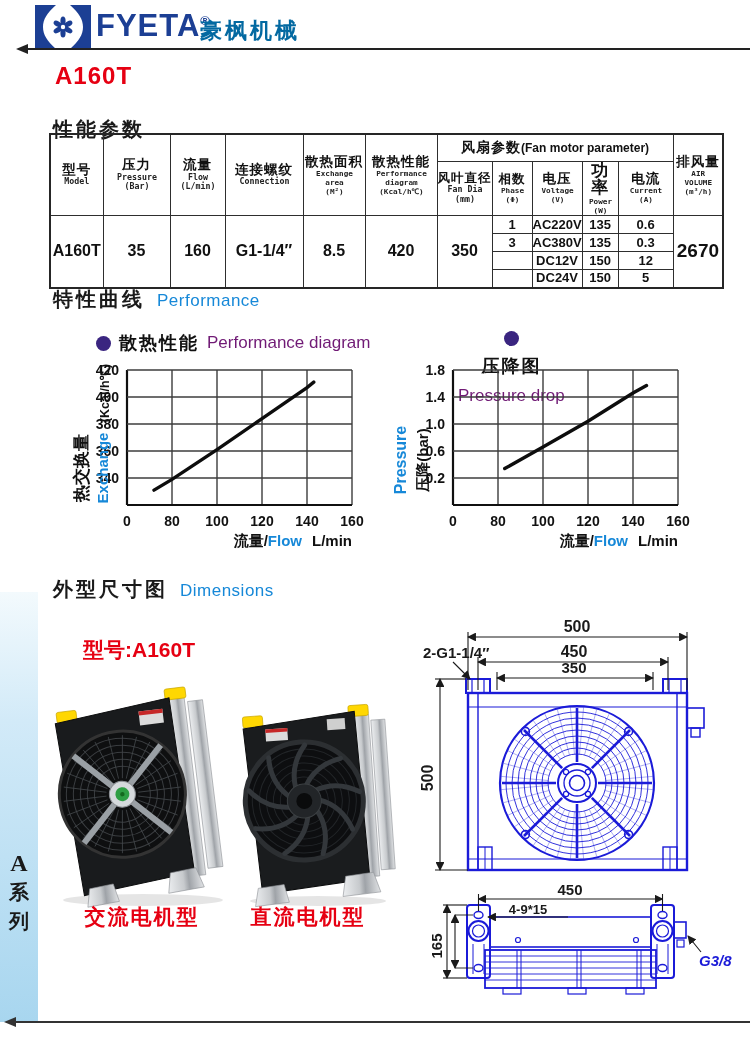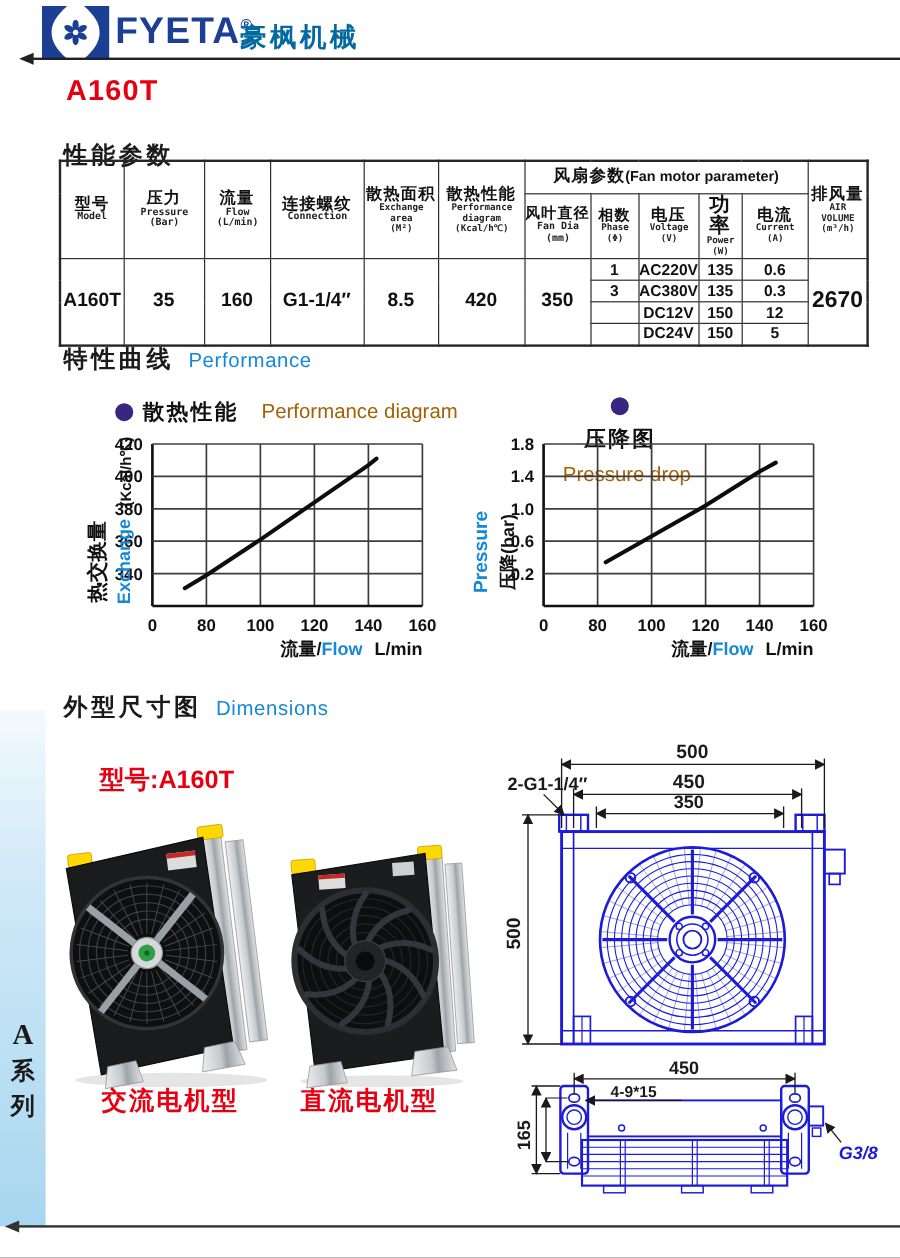--- a/index.html
+++ b/index.html
@@ -37,21 +37,21 @@
   .hen{font-size:9px;font-family:"DejaVu Sans Mono",monospace;font-weight:bold;color:#222;transform:scale(.92);}
   .hen8{font-size:8.5px;font-family:"DejaVu Sans Mono",monospace;font-weight:bold;color:#222;transform:scale(.9);}
   .fanhead .hcn{font-size:14px;display:inline;}
   .fanhead .heni{display:inline;font-size:12px;font-weight:bold;}
   .dval{font-size:16px;font-weight:bold;}
   .mval{font-size:13px;font-weight:bold;}
   
   .ctitle{display:flex;align-items:center;gap:8px;}
   .bullet{width:15px;height:15px;border-radius:50%;background:#3a2580;flex:0 0 auto;}
   .ct-cn{font-size:18px;font-weight:bold;letter-spacing:2px;}
-  .ct-en{font-size:17px;color:#a16207;margin-left:11px;}
+  .ct-en{font-size:17px;color:#701a75;margin-left:0;}
   .ctitle1{left:96px;top:331px;} .ctitle2{left:458px;top:331px;flex-direction:column;}
   .chart1{left:52px;top:356px;} .chart2{left:378px;top:356px;}
   
   .red-model{left:83px;top:636px;font-size:21px;font-weight:bold;color:#e60012;}
   .photo-label{font-size:21px;font-weight:bold;color:#e60012;letter-spacing:2px;text-align:center;width:150px;}
   .plab1{left:67px;top:903px;} .plab2{left:233px;top:903px;}
   .fview{left:393px;top:612px;} .tview{left:393px;top:884px;}
   .photo1{left:48px;top:680px;} .photo2{left:236px;top:692px;}
   svg text{font-family:"Liberation Sans",sans-serif;}
 </style>

